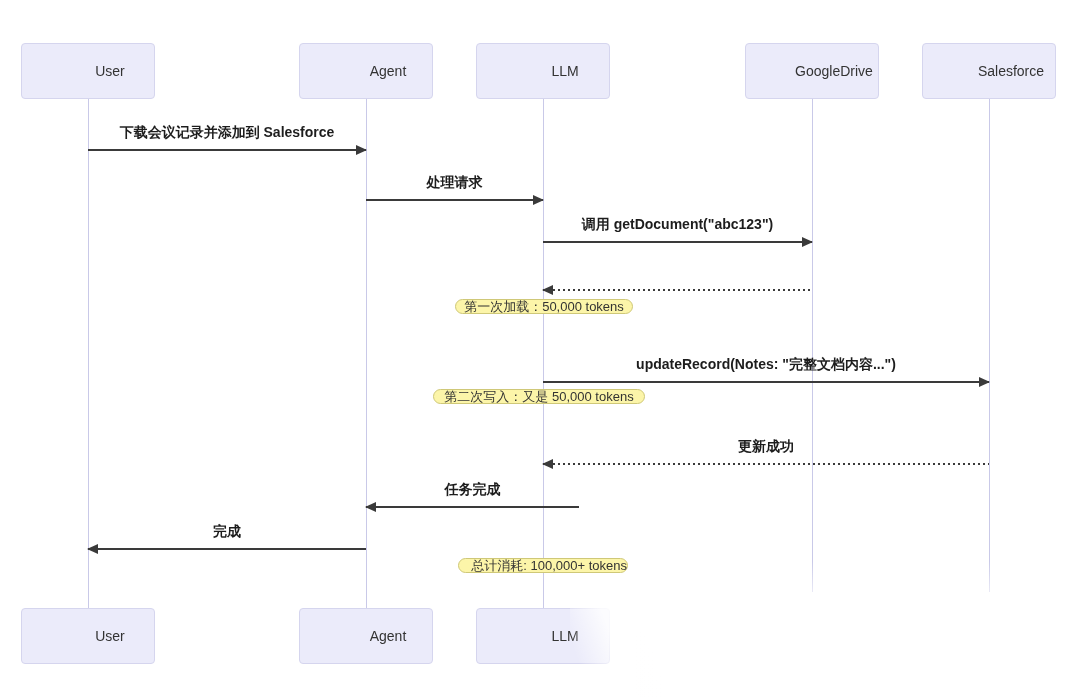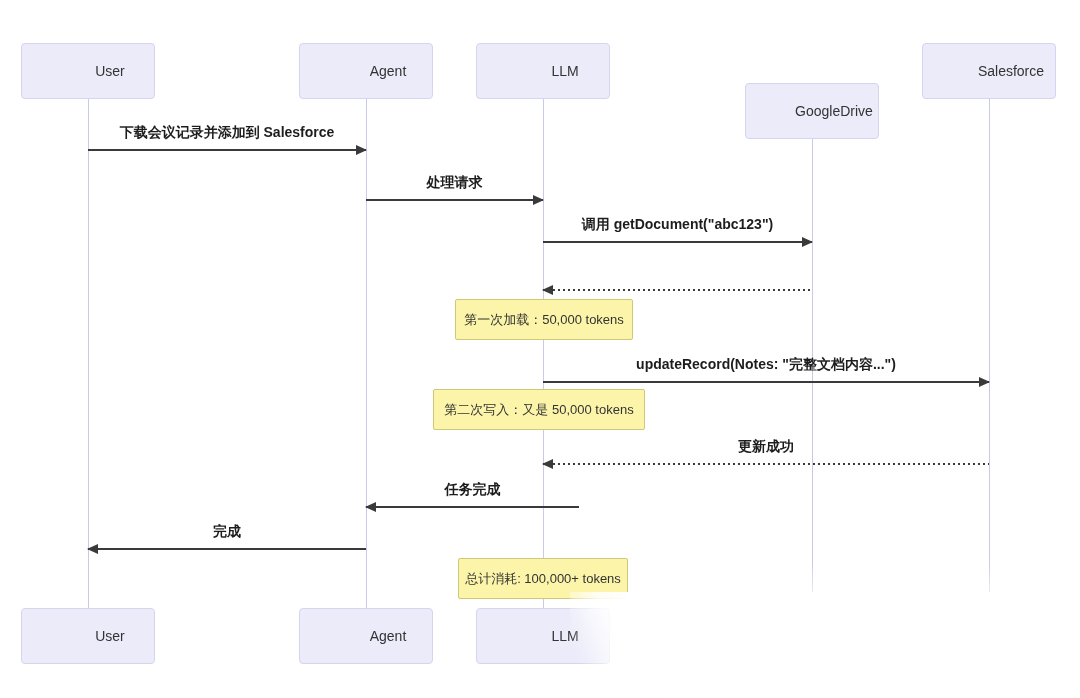--- a/index.html
+++ b/index.html
@@ -29,22 +29,22 @@
   .msg .line{position:absolute;bottom:0;left:0;right:0;height:2px;background:#3a3a3a;}
   .msg .line.dashed{
     background:repeating-linear-gradient(to right,#3a3a3a 0 2px,rgba(255,255,255,0) 2px 5px);
   }
   .msg .head{position:absolute;bottom:-4px;width:0;height:0;
     border-top:5px solid transparent;border-bottom:5px solid transparent;}
   .msg .head.right{right:-1px;border-left:11px solid #3a3a3a;}
   .msg .head.left{left:-1px;border-right:11px solid #3a3a3a;}
   
   .note{
-    position:absolute;box-sizing:border-box;height:41px;
-    background:#FCF5A9;border:1px solid #CFC878;border-radius:2px;
+    position:absolute;box-sizing:border-box;height:15px;
+    background:#FCF5A9;border:1px solid #CFC878;border-radius:12px;
     display:flex;align-items:center;justify-content:center;
     font-size:13px;color:#333333;white-space:nowrap;
   }
   
   .corner-fade{
     position:absolute;left:570px;top:592px;width:510px;height:106px;
     background:linear-gradient(70deg,rgba(255,255,255,0) 20px,rgba(255,255,255,0.85) 60px,#ffffff 95px);
     pointer-events:none;
   }
   .smudge{
@@ -66,21 +66,21 @@
 
   <div class="actor" style="left:21px;top:43px;">
       <span>User</span>
     </div>
   <div class="actor" style="left:299px;top:43px;">
       <span>Agent</span>
     </div>
   <div class="actor" style="left:476px;top:43px;">
       <span>LLM</span>
     </div>
-  <div class="actor" style="left:745px;top:43px;margin-top:40px;">
+  <div class="actor" style="left:745px;top:43px;">
       <span>GoogleDrive</span>
     </div>
   <div class="actor" style="left:922px;top:43px;">
       <span>Salesforce</span>
     </div>
 
   <div class="msg" style="left:88px;top:121px;width:278px;">
     <div class="label">下载会议记录并添加到 Salesforce</div>
     <div class="line"></div>
     <div class="head right"></div>
@@ -126,21 +126,21 @@
     <div class="line"></div>
     <div class="head left"></div>
   </div>
 
   <div class="note" style="left:455px;top:299px;width:178px;">
     <span>第一次加载：50,000 tokens</span>
   </div>
   <div class="note" style="left:433px;top:389px;width:212px;">
     <span>第二次写入：又是 50,000 tokens</span>
   </div>
-  <div class="note" style="left:458px;top:558px;width:170px;">
+  <div class="note" style="left:458px;top:558px;width:170px;justify-content:flex-end;">
     <span>总计消耗: 100,000+ tokens</span>
   </div>
 
   <div class="actor" style="left:21px;top:608px;">
       <span>User</span>
     </div>
   <div class="actor" style="left:299px;top:608px;">
       <span>Agent</span>
     </div>
   <div class="actor" style="left:476px;top:608px;">

